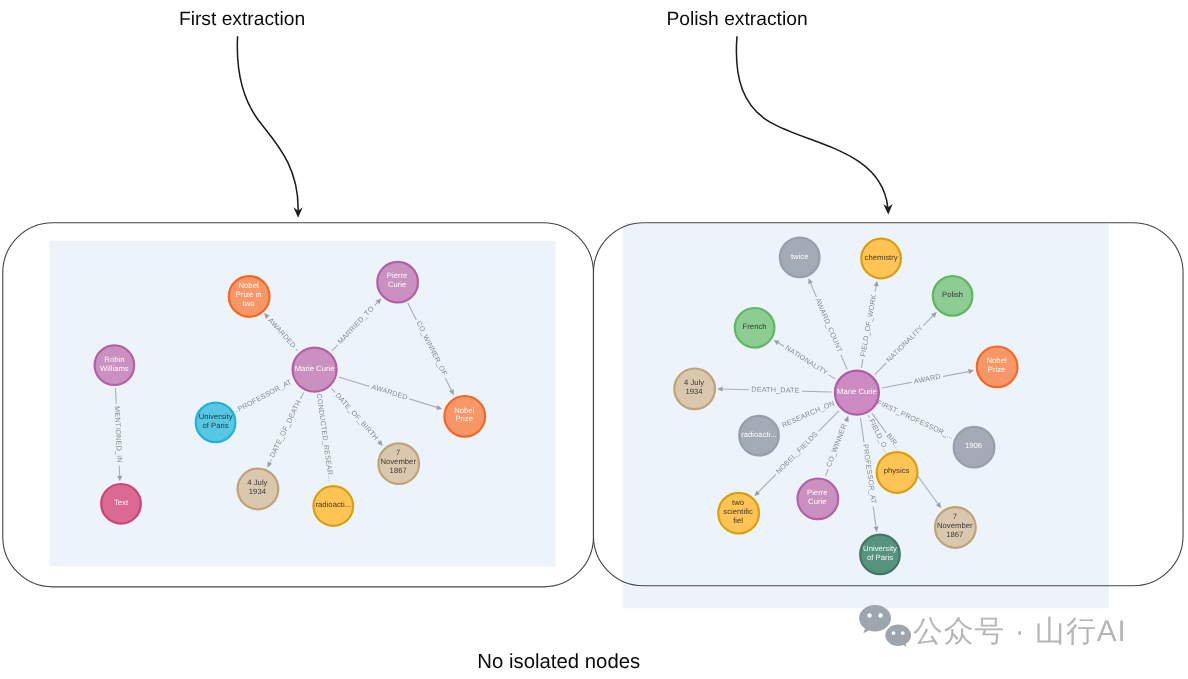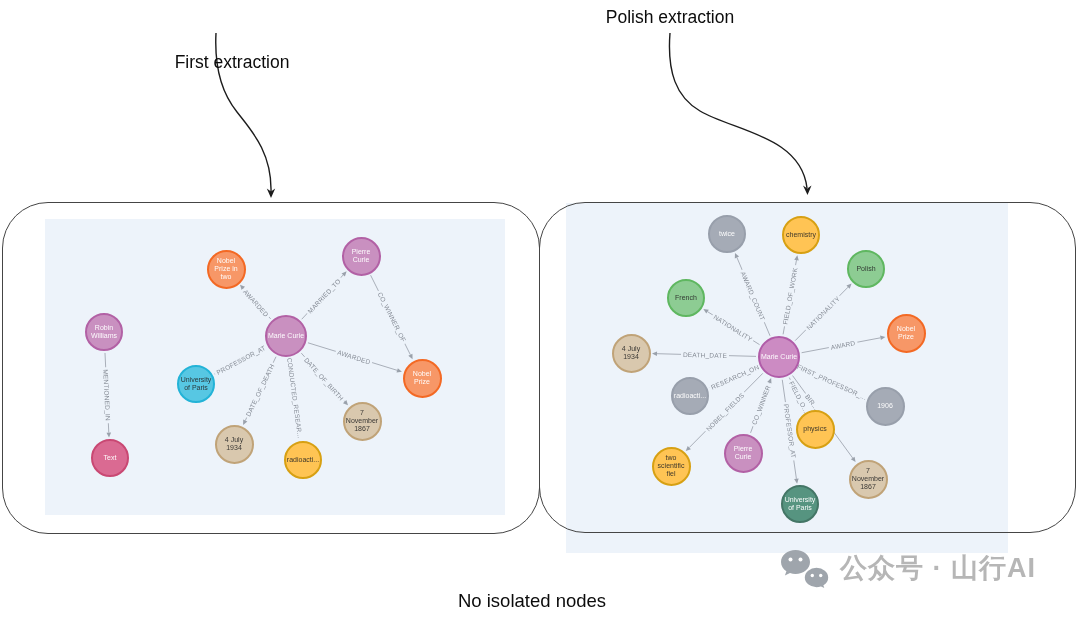--- a/index.html
+++ b/index.html
@@ -1,43 +1,43 @@
 <!DOCTYPE html>
 <html><head>
 <meta charset="utf-8">
 <style>
   html,body{margin:0;padding:0;background:#fff;}
   .page{position:relative;width:1080px;height:617px;background:#ffffff;overflow:hidden;
         font-family:"Liberation Sans","DejaVu Sans",sans-serif;}
   .header-label{position:absolute;font-size:17.5px;color:#0b0b0b;transform:translateX(-50%);
         white-space:nowrap;z-index:6;}
-  #first-label{left:232px;top:7px;margin-top:45px;}
+  #first-label{left:220px;top:7px;}
   #second-label{left:670px;top:7px;}
-  .caption{position:absolute;left:532px;top:590px;transform:translateX(-50%);
+  .caption{position:absolute;left:508px;top:590px;transform:translateX(-50%);
         font-size:18.5px;color:#0b0b0b;white-space:nowrap;z-index:6;}
   .panel{position:absolute;border:1.6px solid #454545;border-radius:46px;background:transparent;
         box-sizing:border-box;z-index:2;pointer-events:none;}
   #panel-first{left:2px;top:202px;width:538px;height:332px;}
   #panel-second{left:539px;top:202px;width:537px;height:331px;}
   .graph-canvas{position:absolute;background:#edf3fa;z-index:1;}
   #canvas-first{left:45px;top:219px;width:460px;height:296px;}
   #canvas-second{left:566px;top:203px;width:442px;height:350px;}
   #arrow-layer,#edge-layer{position:absolute;left:0;top:0;width:1080px;height:617px;z-index:3;
         pointer-events:none;}
   #arrow-layer{z-index:5;}
   #node-layer{position:absolute;left:0;top:0;width:1080px;height:617px;z-index:4;}
   .node{position:absolute;border-radius:50%;display:flex;align-items:center;justify-content:center;
         text-align:center;font-size:7px;line-height:1.13;box-sizing:border-box;border:2px solid;
         user-select:none;z-index:5;overflow:hidden;}
   .node.light-text{color:rgba(255,255,255,0.96);}
   .node.dark-text{color:rgba(38,38,38,0.88);}
   .edge-label{position:absolute;font-size:6.5px;color:#858B95;background:#edf3fa;
         padding:0 2px;white-space:nowrap;z-index:4;letter-spacing:0.2px;}
-  .watermark{position:absolute;left:780px;top:550px;display:flex;align-items:flex-start;gap:10px;
-        z-index:6;font-weight:bold;}
+  .watermark{position:absolute;left:780px;top:550px;display:flex;align-items:flex-end;
+        z-index:6;}
   .watermark-text{font-size:27px;color:#b6b6b6;letter-spacing:1px;white-space:nowrap;}
 </style>
 </head>
 <body>
 
 <div class="page">
 
   <div class="header-label" id="first-label">First extraction</div>
   <div class="header-label" id="second-label">Polish extraction</div>
 

